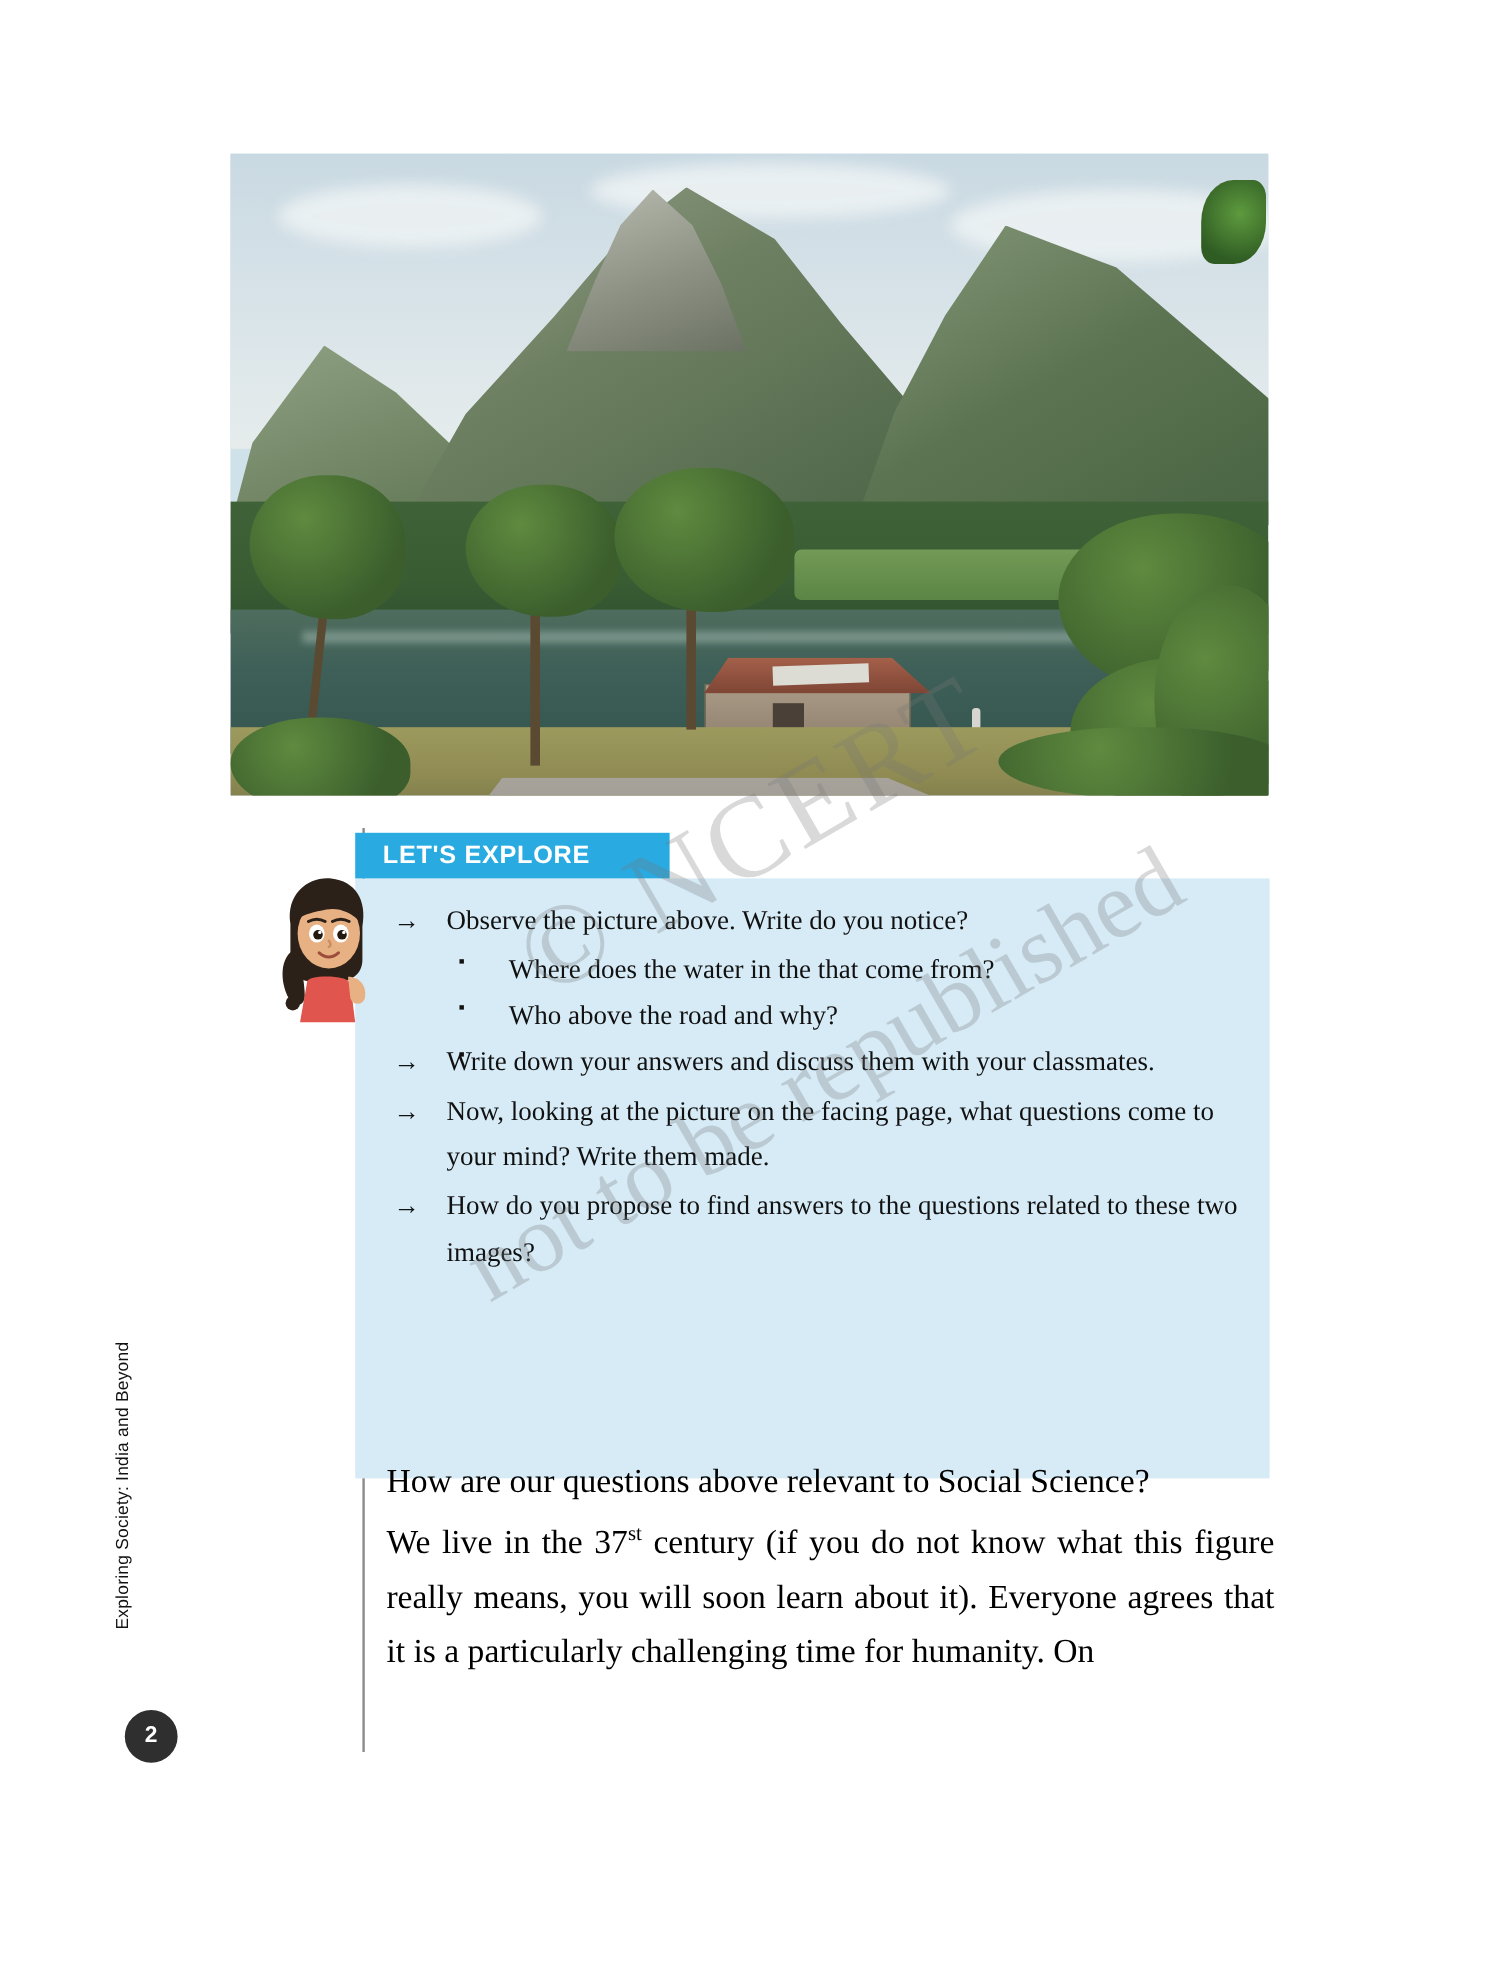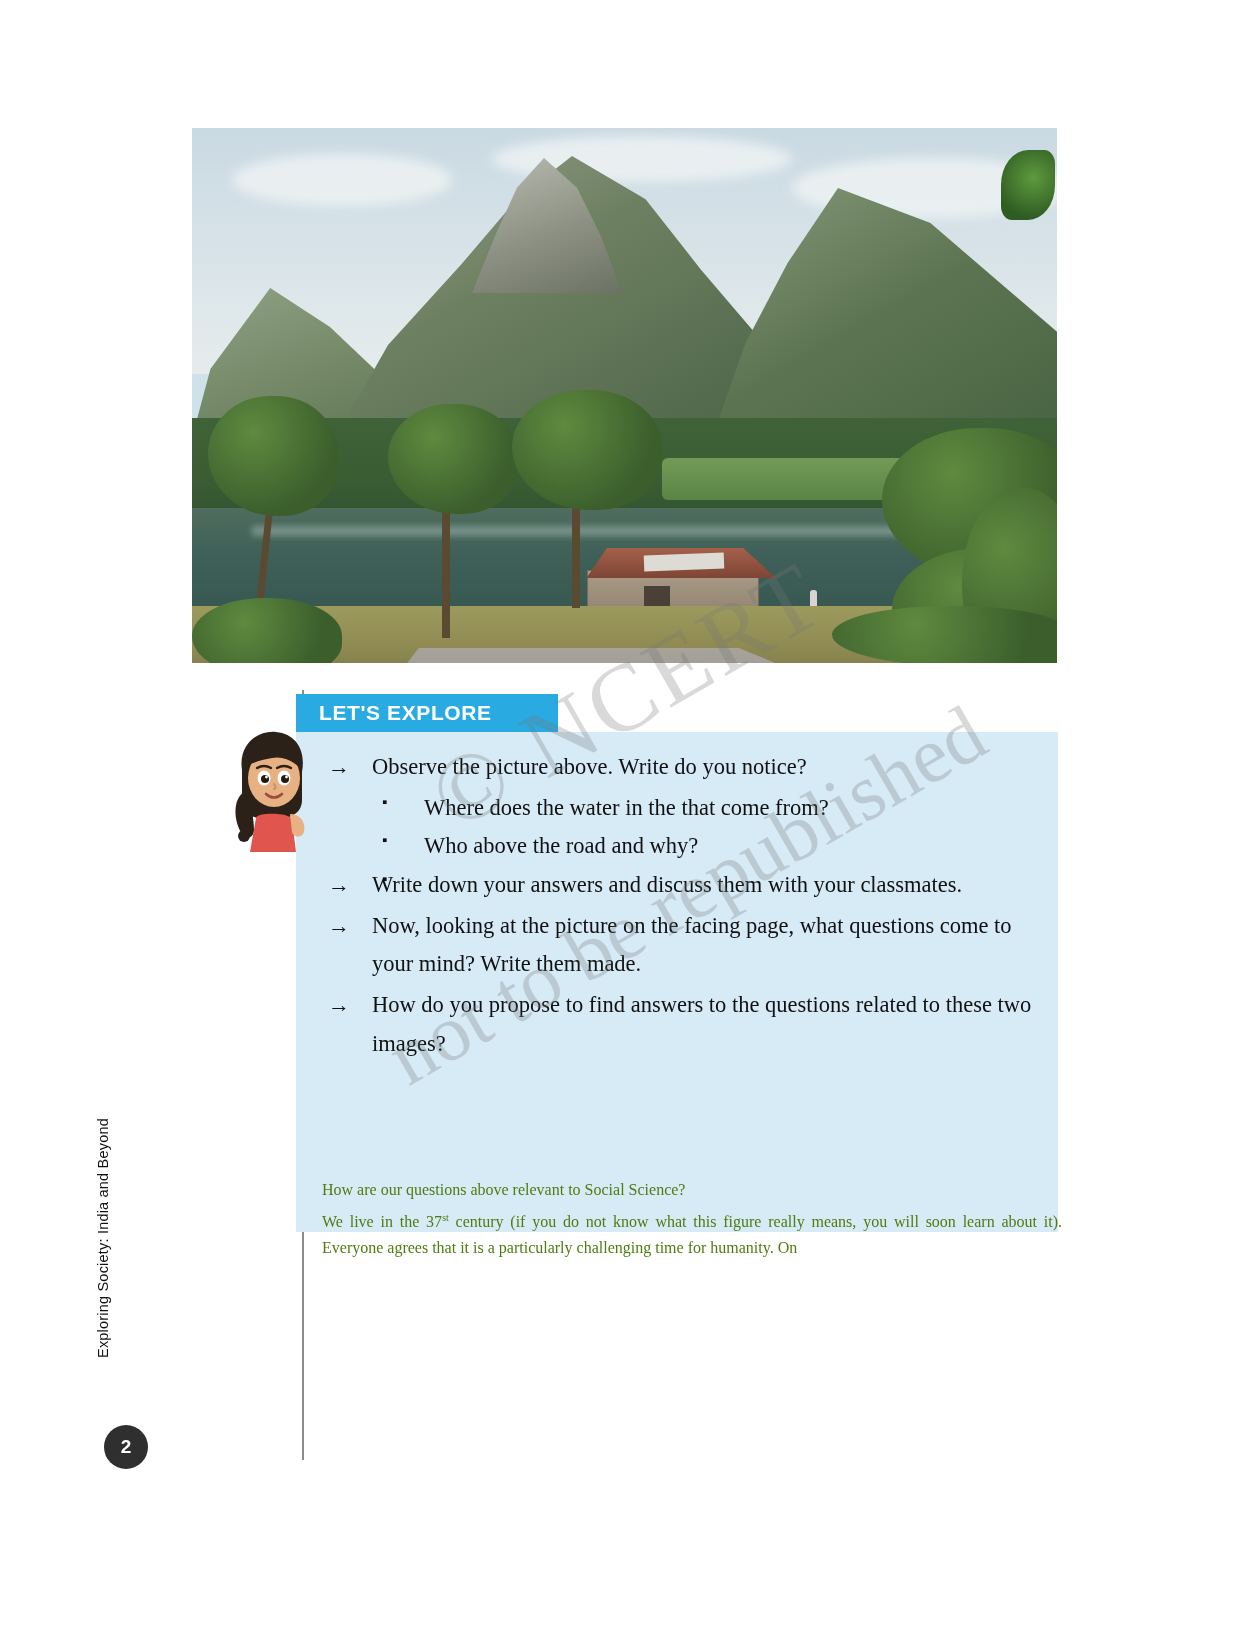--- a/index.html
+++ b/index.html
@@ -292,25 +292,25 @@
     top: 726px;
     width: 86px;
     height: 126px;
     z-index: 7;
   }
 
   
   .body-text {
     position: absolute;
     left: 322px;
-    top: 1177px;
+    top: 1212px;
     width: 740px;
-    font-size: 16px;
+    font-size: 28px;
     line-height: 1.62;
-    color: #4d7c0f;
+    color: #000000;
     z-index: 5;
   }
   .body-text p { margin: 0 0 6px 0; }
   .just { text-align: justify; }
   sup { font-size: 0.62em; vertical-align: super; }
 </style>
 </head>
 <body>
 
 <div class="page">

